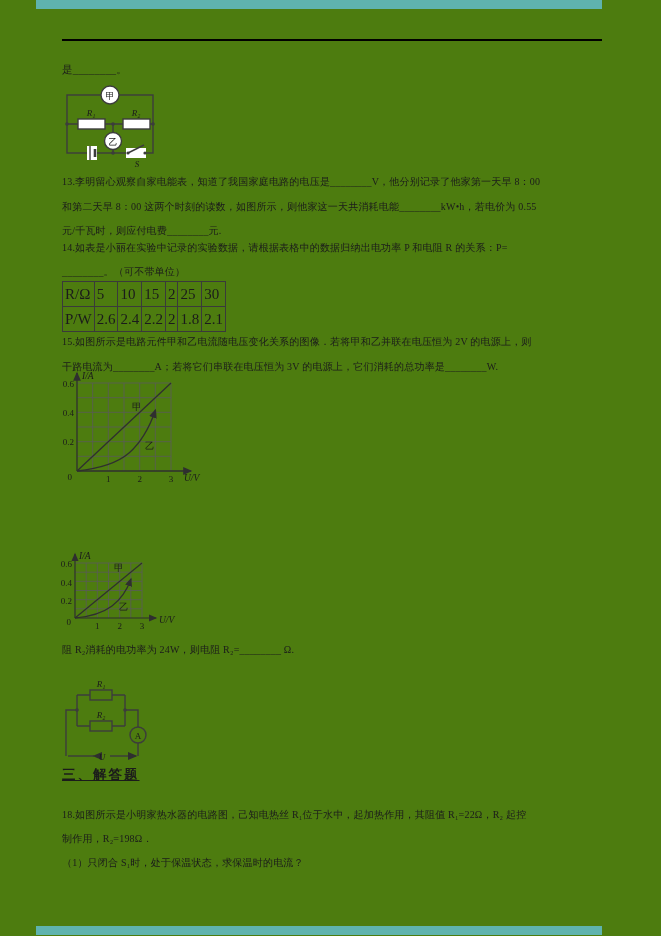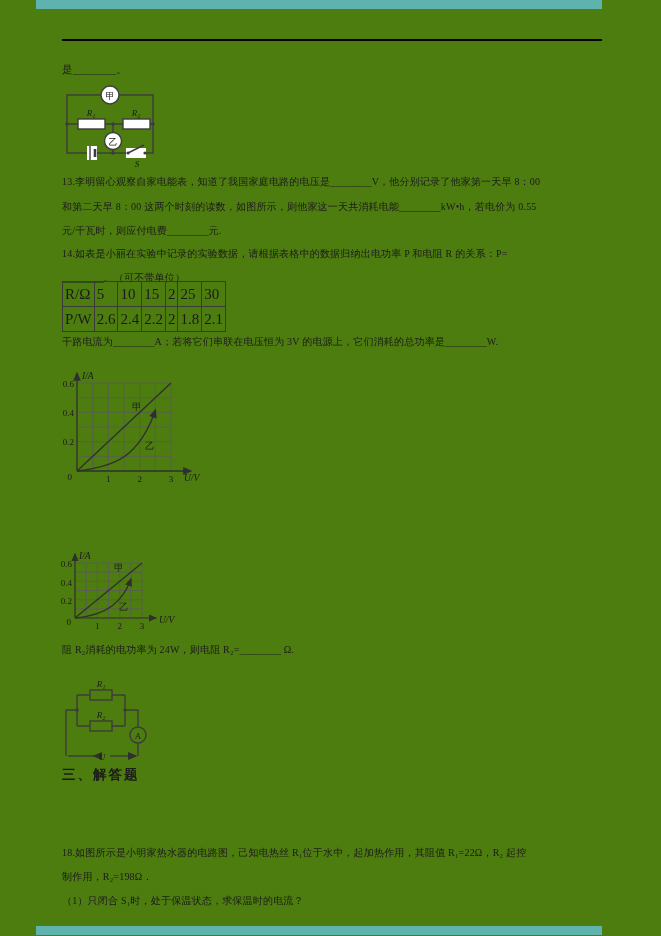--- a/index.html
+++ b/index.html
@@ -67,21 +67,21 @@
     <text x="76" y="36" text-anchor="middle" class="r-label">R₂</text>
     <text x="77" y="87" text-anchor="middle" class="r-label" font-size="10">S</text>
   </svg>
 
   <div class="para" style="top:170px;">
     <div>13.李明留心观察自家电能表，知道了我国家庭电路的电压是________V，他分别记录了他家第一天早 8：00</div>
     <div>和第二天早 8：00 这两个时刻的读数，如图所示，则他家这一天共消耗电能________kW•h，若电价为 0.55</div>
     <div>元/千瓦时，则应付电费________元.</div>
   </div>
 
-  <div class="para" style="top:242px;line-height:24px;">
+  <div class="para" style="top:236px;line-height:24px;">
     <div>14.如表是小丽在实验中记录的实验数据，请根据表格中的数据归纳出电功率 P 和电阻 R 的关系：P=</div>
     <div>________。（可不带单位）</div>
   </div>
 
   <table class="data-table">
     <colgroup>
       <col style="width:30px">
         <col style="width:20px">
         <col style="width:20px">
       <col style="width:17px">
@@ -105,20 +105,21 @@
       <td>2.4</td>
       <td>2.2</td>
       <td>2</td>
       <td>1.8</td>
       <td>2.1</td>
     </tr>
   </tbody>
     </table>
 
   <div class="para" style="top:330px;">
+    <div>15.如图所示是电路元件甲和乙电流随电压变化关系的图像．若将甲和乙并联在电压恒为 2V 的电源上，则</div>
     <div>干路电流为________A；若将它们串联在电压恒为 3V 的电源上，它们消耗的总功率是________W.</div>
   </div>
 
   <svg style="left:38px;top:368px;" width="200" height="122" viewBox="0 0 200 122">
     <defs>
       <marker id="ah1" markerWidth="8" markerHeight="8" refX="6" refY="3" orient="auto">
         <path d="M0,0 L7,3 L0,6 Z" fill="#2f2f2f"></path>
       </marker>
     </defs>
     <g stroke="#5a5a5a" stroke-width="0.8" fill="none">
@@ -201,23 +202,23 @@
     <g fill="#3c3c3c">
       <circle cx="19" cy="32" r="1.8"></circle>
       <circle cx="67" cy="32" r="1.8"></circle>
     </g>
     <text x="43" y="9" text-anchor="middle" class="r-label">R₁</text>
     <text x="43" y="40" text-anchor="middle" class="r-label">R₂</text>
     <text x="80" y="60.5" text-anchor="middle" font-size="9">A</text>
     <text x="44" y="82" text-anchor="middle" class="r-label" font-size="10.5">U</text>
   </svg>
 
-  <div class="section-title" style="top:766px;">三、解答题</div>
-
-  <div class="para" style="top:841px;line-height:24px;">
+  <div class="section-title" style="top:766px;text-decoration:underline;">三、解答题</div>
+
+  <div class="para" style="top:803px;line-height:24px;">
     <div>18.如图所示是小明家热水器的电路图，己知电热丝 R₁位于水中，起加热作用，其阻值 R₁=22Ω，R₂ 起控</div>
     <div>制作用，R₂=198Ω．</div>
     <div>（1）只闭合 S₁时，处于保温状态，求保温时的电流？</div>
   </div>
 
   <div class="accent-bar accent-bottom"></div>
 
 </div>
 
 </body></html>

